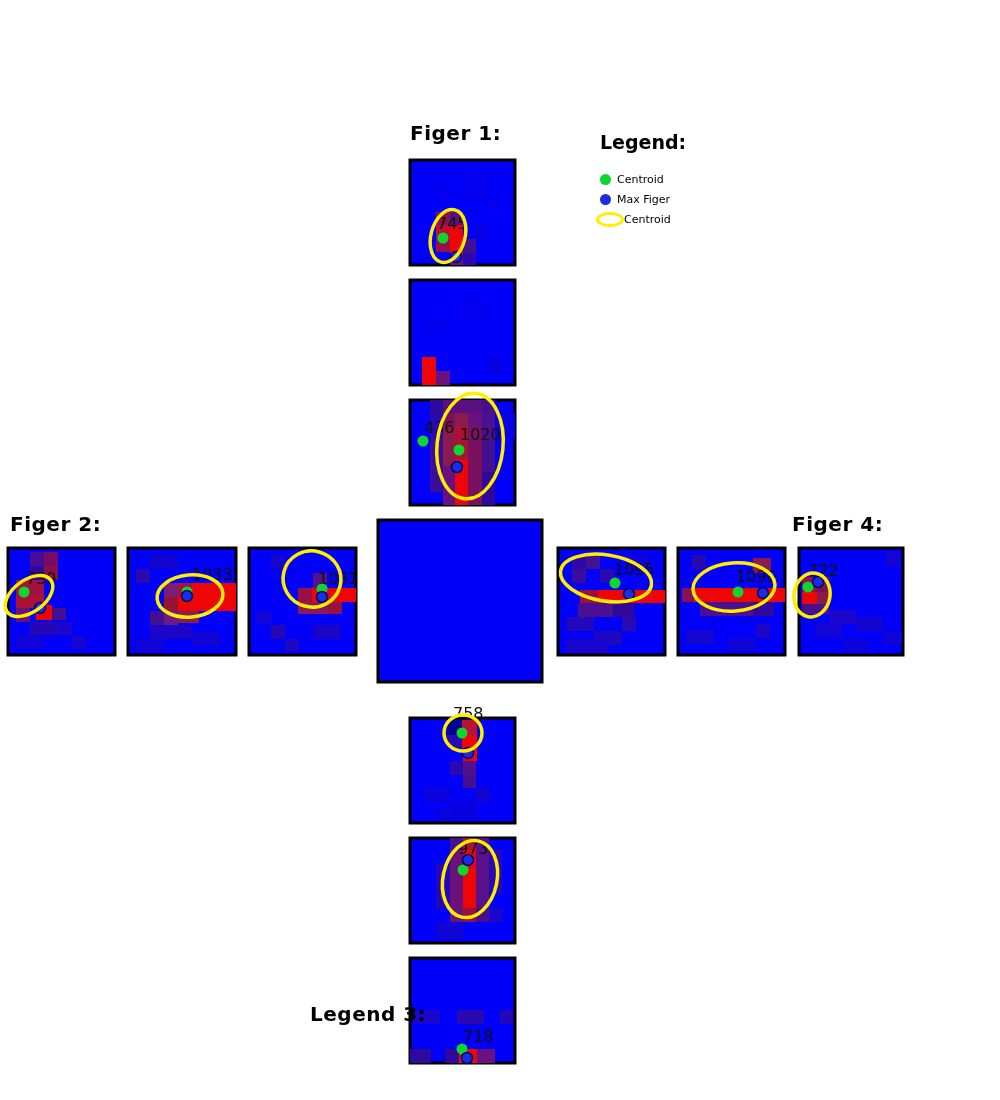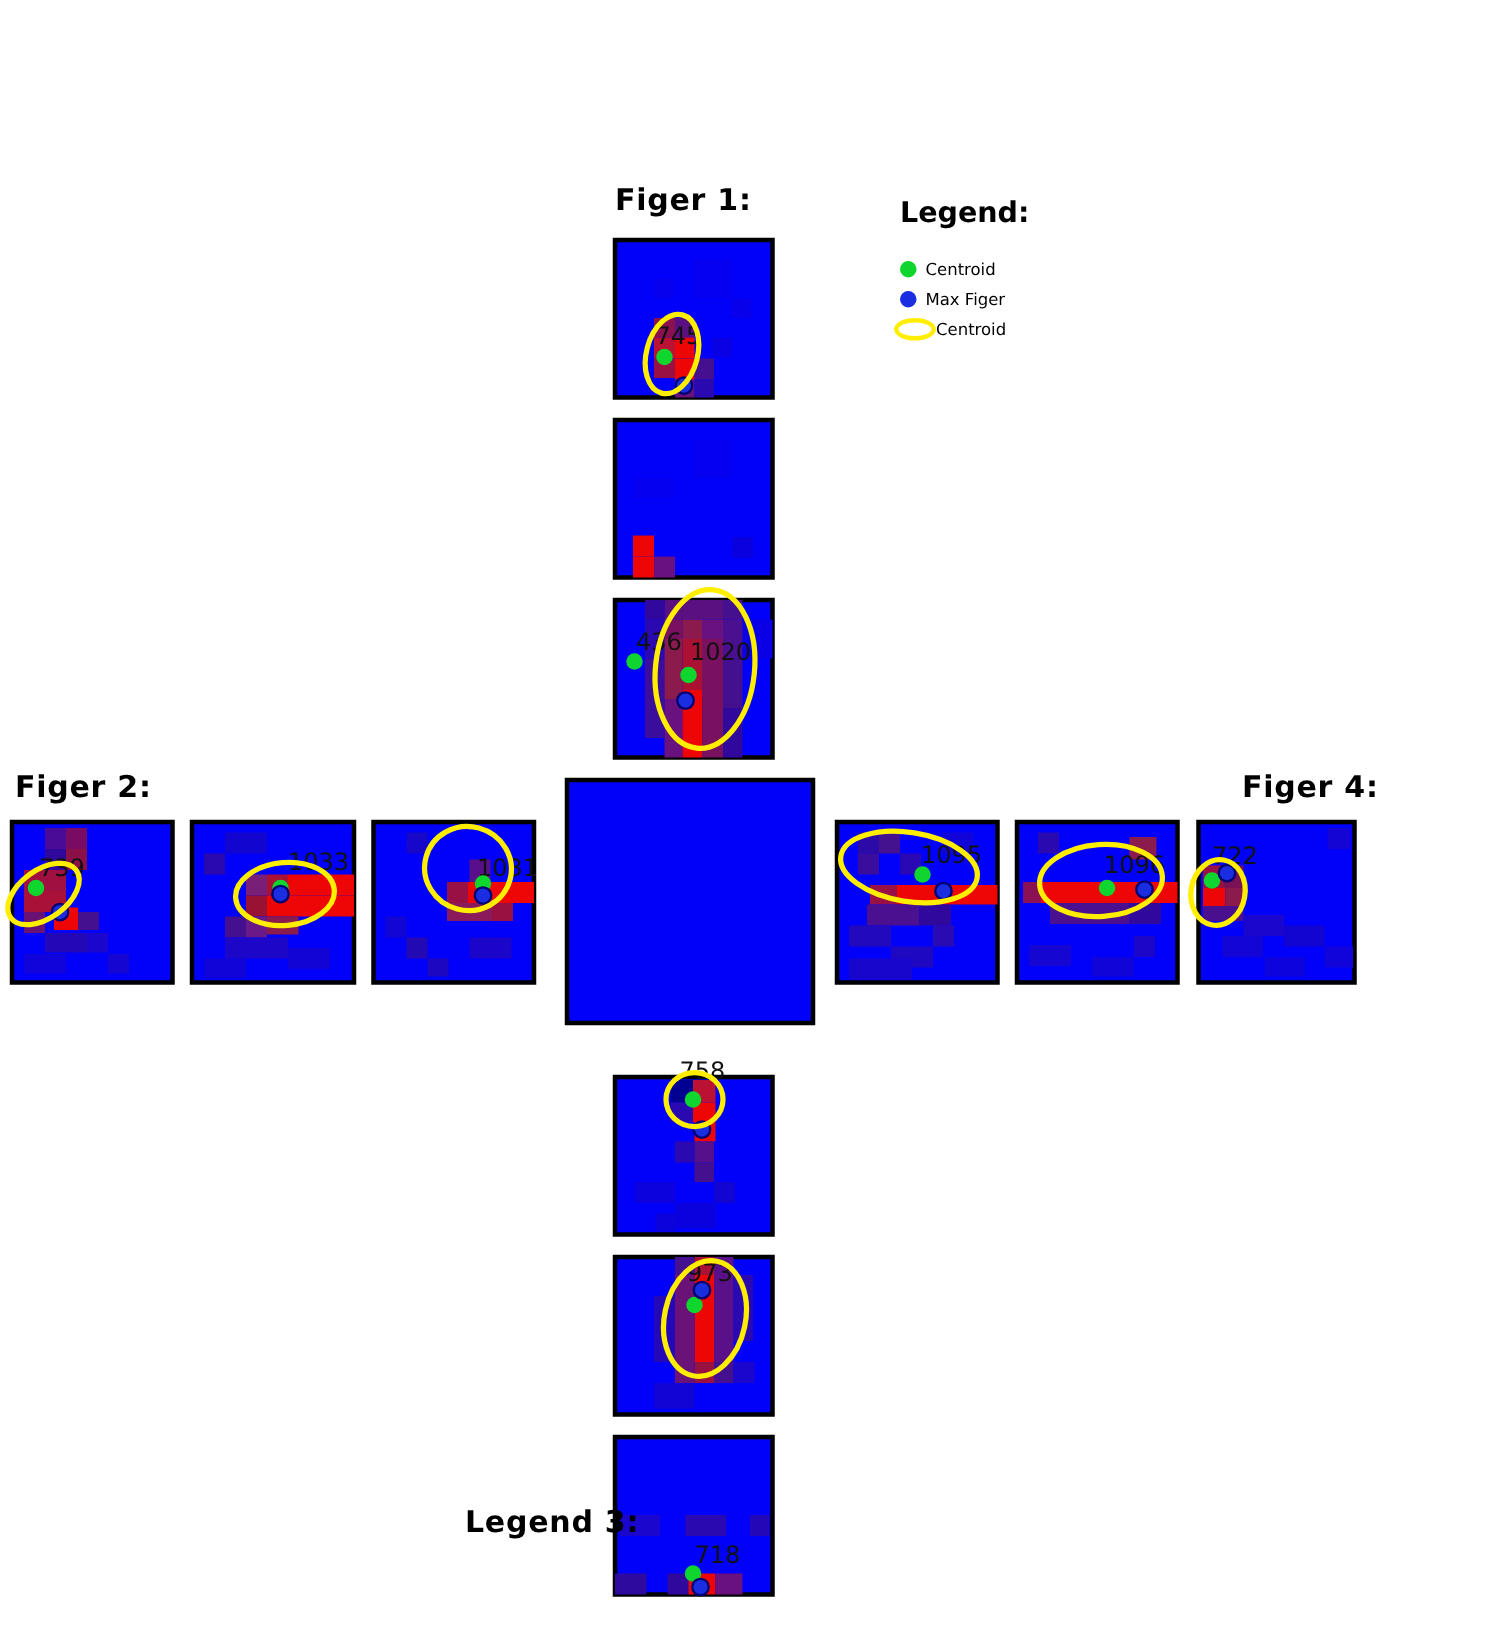--- a/index.html
+++ b/index.html
@@ -245,21 +245,21 @@
           <rect x="477" y="1049" width="18" height="14" fill="#6a1180"></rect>
           <text x="463" y="1042" font-size="16" fill="#111111">718</text>
           <circle cx="462" cy="1049" r="5.5" fill="#0fd62f"></circle>
           <circle cx="467" cy="1058" r="5.5" fill="#1a2de0" stroke="#000070" stroke-width="1.5"></circle>
         </g>
       </svg></div>
 
   <div class="figure-label" style="left:410px;top:121px;">Figer 1:</div>
   <div class="figure-label" style="left:10px;top:512px;">Figer 2:</div>
   <div class="figure-label" style="left:310px;top:1002px;">Legend 3:</div>
-  <div class="figure-label" style="left:828px;top:512px;">Figer 4:</div>
+  <div class="figure-label" style="left:792px;top:512px;">Figer 4:</div>
 
   <div class="legend">
     <div class="legend-title">Legend:</div>
     <div class="legend-row">
       <span class="legend-marker dot green"></span>
       <span>Centroid</span>
     </div>
     <div class="legend-row">
       <span class="legend-marker dot blue"></span>
       <span>Max Figer</span>

